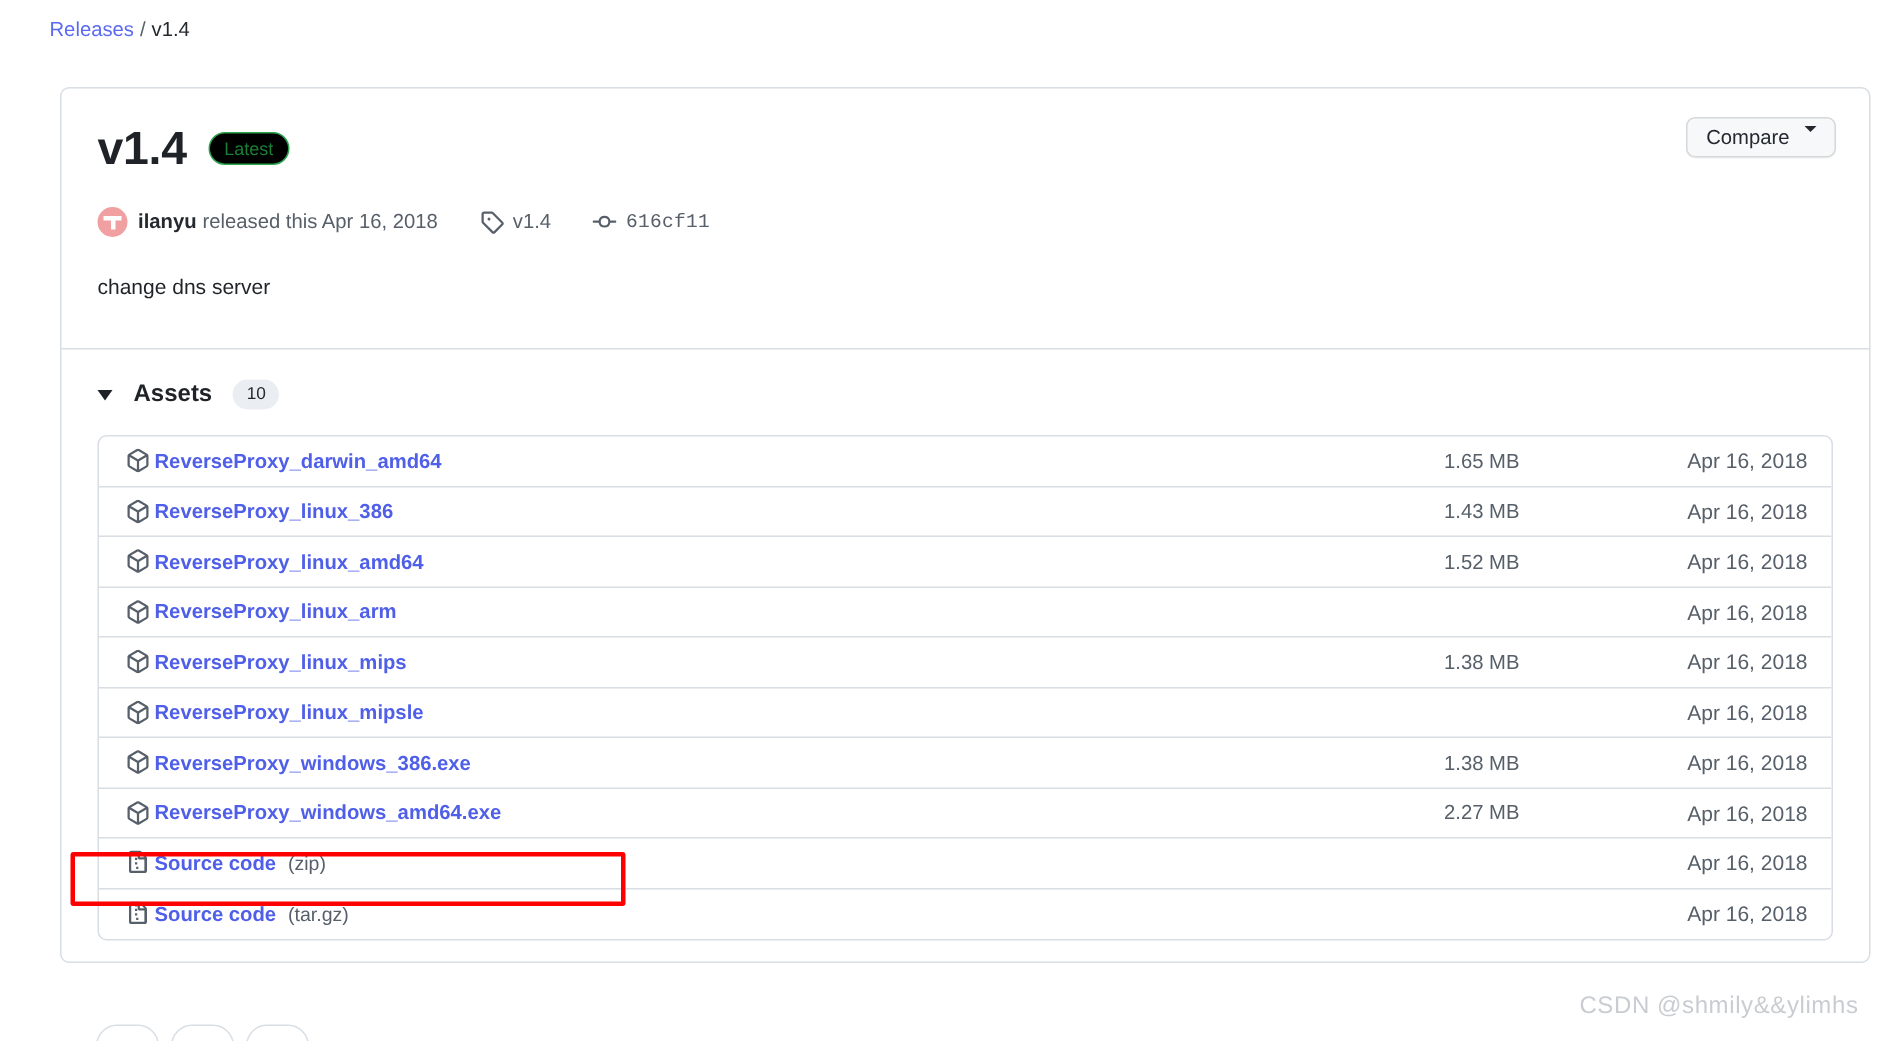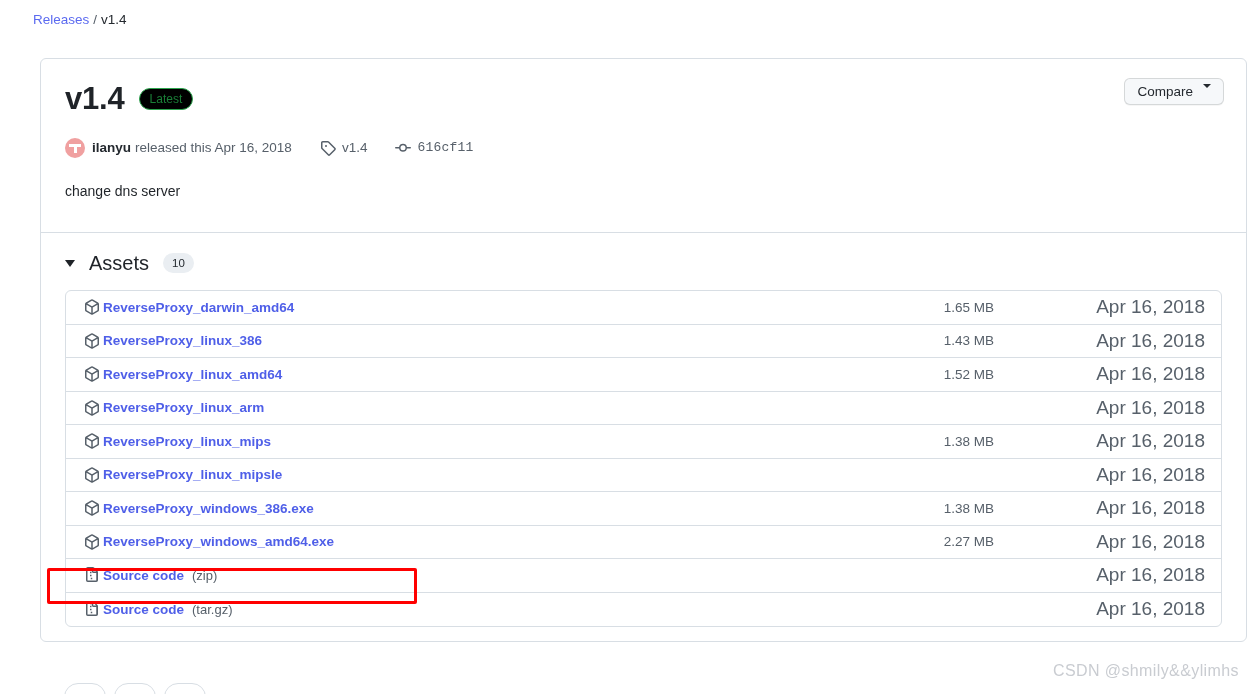--- a/index.html
+++ b/index.html
@@ -177,22 +177,22 @@
     margin-bottom: 15px;
   }
   .disclosure {
     width: 0; height: 0;
     border-left: 5.5px solid transparent;
     border-right: 5.5px solid transparent;
     border-top: 7px solid #1f2328;
     cursor: pointer;
   }
   .assets-title {
-    font-size: 20px;
-    font-weight: normal;
+    font-size: 16px;
+    font-weight: bold;
     color: #1f2328;
     line-height: 24px;
   }
   .assets-count {
     background: #eaeef2;
     color: #24292f;
     border-radius: 2em;
     font-size: 11.5px;
     padding: 2px 9px;
     line-height: 16px;
@@ -206,21 +206,20 @@
   }
   .asset-row {
     display: flex;
     align-items: center;
     height: 33.5px;
     border-bottom: 1px solid #d8dee4;
     padding: 0 16px 0 18px;
     font-size: 13.5px;
     box-sizing: border-box;
     position: relative;
-    gap: 19px;
   }
   .asset-row:last-child { border-bottom: none; }
 
   .asset-name {
     flex: 1 1 auto;
     display: flex;
     align-items: center;
     gap: 3px;
     min-width: 0;
   }
@@ -242,21 +241,21 @@
     text-align: right;
     color: #57606a;
     font-size: 13.5px;
     flex: none;
     padding-right: 42px;
   }
   .asset-date {
     width: 150px;
     text-align: right;
     color: #57606a;
-    font-size: 19px;
+    font-size: 14px;
     flex: none;
   }
   .icon-pkg, .icon-zip {
     flex: none;
     display: inline-flex;
     width: 16px;
     height: 16px;
     color: #57606a;
   }
 

